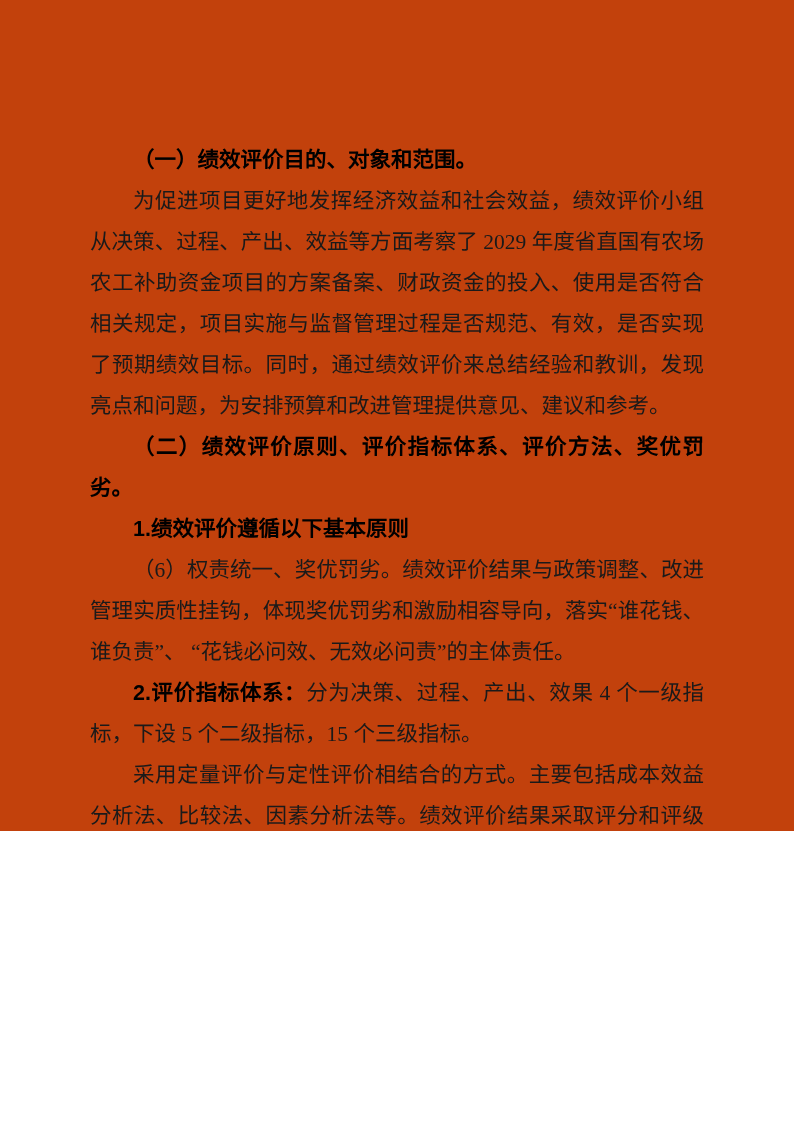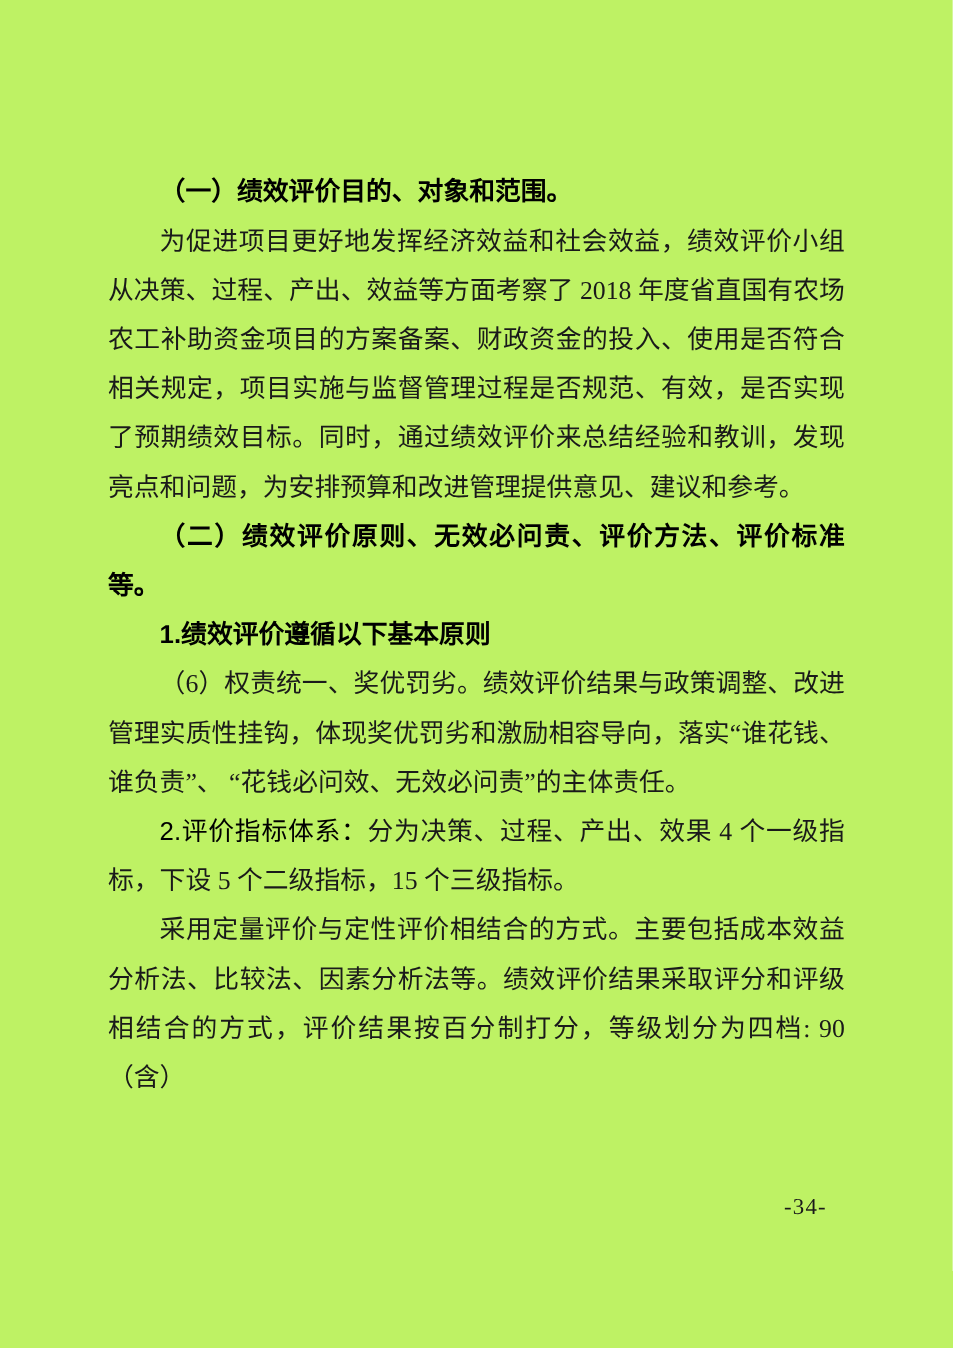--- a/index.html
+++ b/index.html
@@ -3,22 +3,22 @@
 <meta charset="utf-8">
 <style>
   html, body {
     margin: 0;
     padding: 0;
     background: #ffffff;
   }
   .page {
     position: relative;
     width: 794px;
-    height: 1123px;
-    background: #bef264;
+    height: 831px;
+    background: #c2410c;
     overflow: hidden;
     font-family: "Liberation Serif", serif;
     color: #1a1a1a;
   }
   .content {
     position: absolute;
     left: 90px;
     top: 140px;
     width: 614px;
     font-size: 21.5px;
@@ -33,21 +33,21 @@
   }
   .heading {
     margin: 0;
     text-indent: 2em;
     font-size: 21.5px;
     font-weight: bold;
     color: #000000;
     font-family: "Liberation Sans", sans-serif;
   }
   .lead-bold {
-    font-weight: normal;
+    font-weight: bold;
     color: #000000;
     font-family: "Liberation Sans", sans-serif;
   }
   .page-footer {
     position: absolute;
     top: 995px;
     right: 105px;
     font-size: 19px;
     line-height: 24px;
     letter-spacing: 1px;
@@ -56,23 +56,23 @@
   }
 </style>
 </head>
 <body>
 
 <div class="page">
   <div class="content">
 
     <h3 class="heading">（一）绩效评价目的、对象和范围。</h3>
 
-    <p class="para">为促进项目更好地发挥经济效益和社会效益，绩效评价小组从决策、过程、产出、效益等方面考察了 2018 年度省直国有农场农工补助资金项目的方案备案、财政资金的投入、使用是否符合相关规定，项目实施与监督管理过程是否规范、有效，是否实现了预期绩效目标。同时，通过绩效评价来总结经验和教训，发现亮点和问题，为安排预算和改进管理提供意见、建议和参考。</p>
+    <p class="para">为促进项目更好地发挥经济效益和社会效益，绩效评价小组从决策、过程、产出、效益等方面考察了 2029 年度省直国有农场农工补助资金项目的方案备案、财政资金的投入、使用是否符合相关规定，项目实施与监督管理过程是否规范、有效，是否实现了预期绩效目标。同时，通过绩效评价来总结经验和教训，发现亮点和问题，为安排预算和改进管理提供意见、建议和参考。</p>
 
-    <h3 class="heading">（二）绩效评价原则、无效必问责、评价方法、评价标准等。</h3>
+    <h3 class="heading">（二）绩效评价原则、评价指标体系、评价方法、奖优罚劣。</h3>
 
     <h4 class="heading">1.绩效评价遵循以下基本原则</h4>
 
 
     <p class="para">（6）权责统一、奖优罚劣。绩效评价结果与政策调整、改进管理实质性挂钩，体现奖优罚劣和激励相容导向，落实“谁花钱、谁负责”、 “花钱必问效、无效必问责”的主体责任。</p>
 
     <p class="para"><span class="lead-bold">2.评价指标体系：</span><span>分为决策、过程、产出、效果 4 个一级指标，下设 5 个二级指标，15 个三级指标。</span></p>
 
 
     <p class="para">采用定量评价与定性评价相结合的方式。主要包括成本效益分析法、比较法、因素分析法等。绩效评价结果采取评分和评级相结合的方式，评价结果按百分制打分，等级划分为四档: 90（含）</p>

